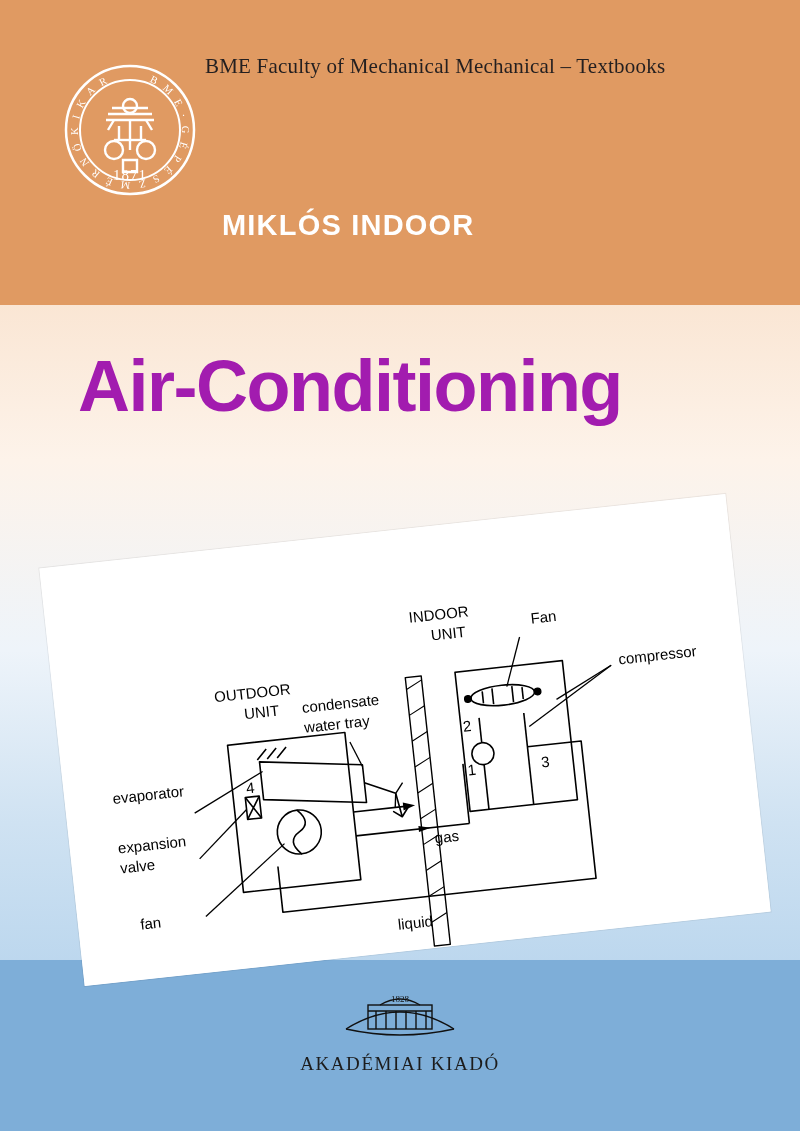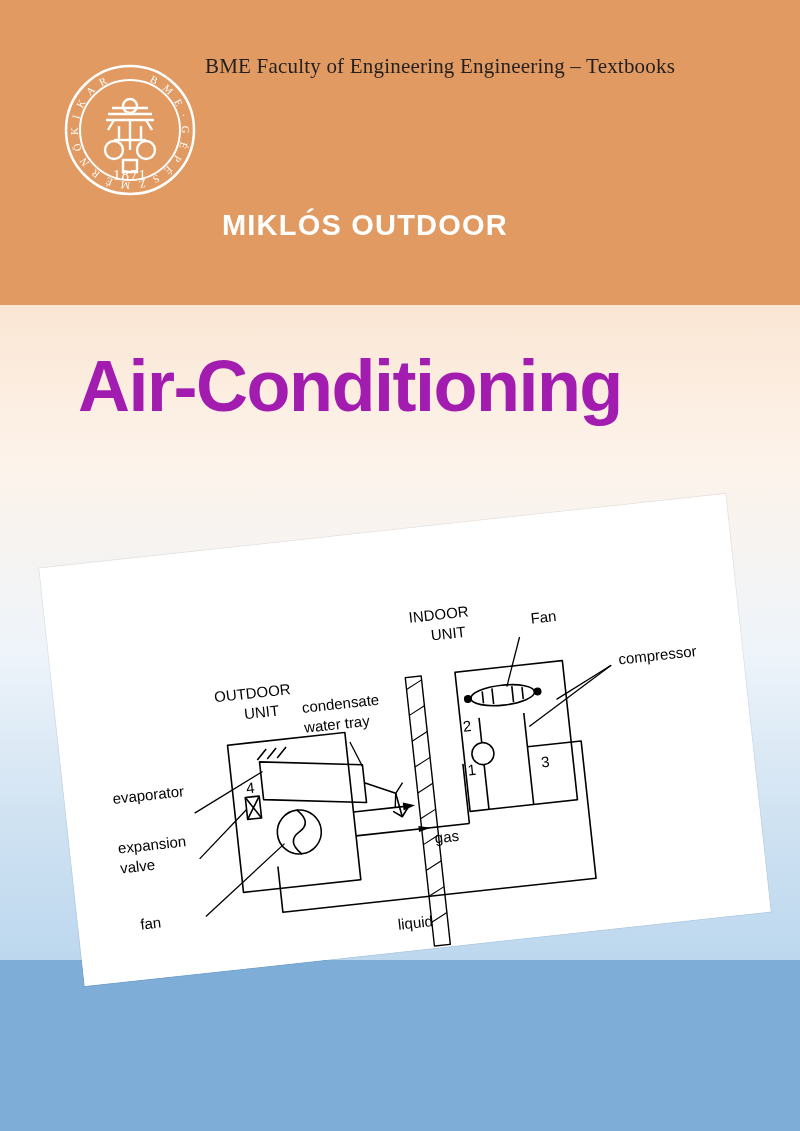--- a/index.html
+++ b/index.html
@@ -164,24 +164,24 @@
 
       <defs>
         <path id="ringpath" d="M68,16 a52,52 0 1,1 -0.1,0"></path>
       </defs>
       <text font-family="Liberation Serif, serif" font-size="10.5" fill="#ffffff" letter-spacing="2.6">
         <textPath href="#ringpath" startOffset="6%">B M E  ·  G É P É S Z M É R N Ö K I   K A R</textPath>
       </text>
     </svg>
   </div>
 
-  <div class="series-title">BME Faculty of Engineering Engineering – Textbooks</div>
+  <div class="series-title">BME Faculty of Mechanical Mechanical – Textbooks</div>
 
   <div class="authors">
-    <div>MIKLÓS OUTDOOR</div>
+    <div>MIKLÓS INDOOR</div>
   </div>
 
   <div class="main-title">Air-Conditioning</div>
 
   <div class="diagram-wrap">
     <div class="diagram-card">
       <svg viewBox="0 0 690 420" width="690" height="420">
         <rect x="0" y="0" width="690" height="420" fill="#ffffff"></rect>
 
         <g fill="none" stroke="#000000" stroke-width="1.6" stroke-linejoin="round">
@@ -269,14 +269,33 @@
 
           <text x="404" y="252">1</text>
           <text x="404" y="208">2</text>
           <text x="478" y="252">3</text>
           <text x="182" y="246">4</text>
         </g>
       </svg>
     </div>
   </div>
 
+  <div class="publisher">
+    <svg class="publisher-mark" viewBox="0 0 120 62">
+      <g fill="none" stroke="#111111" stroke-width="1.4">
+        <path d="M6 44 q54 -34 108 0"></path>
+        <path d="M6 44 q54 12 108 0"></path>
+        <rect x="28" y="20" width="64" height="24"></rect>
+        <line x1="28" y1="26" x2="92" y2="26"></line>
+        <line x1="36" y1="26" x2="36" y2="44"></line>
+        <line x1="46" y1="26" x2="46" y2="44"></line>
+        <line x1="56" y1="26" x2="56" y2="44"></line>
+        <line x1="66" y1="26" x2="66" y2="44"></line>
+        <line x1="76" y1="26" x2="76" y2="44"></line>
+        <line x1="86" y1="26" x2="86" y2="44"></line>
+        <path d="M40 20 q20 -12 40 0"></path>
+      </g>
+      <text x="60" y="17" text-anchor="middle" font-family="Liberation Serif, serif" font-size="9" fill="#111111">1828</text>
+    </svg>
+    <div class="publisher-name">AKADÉMIAI KIADÓ</div>
+  </div>
 
 </div>
 
 </body></html>

